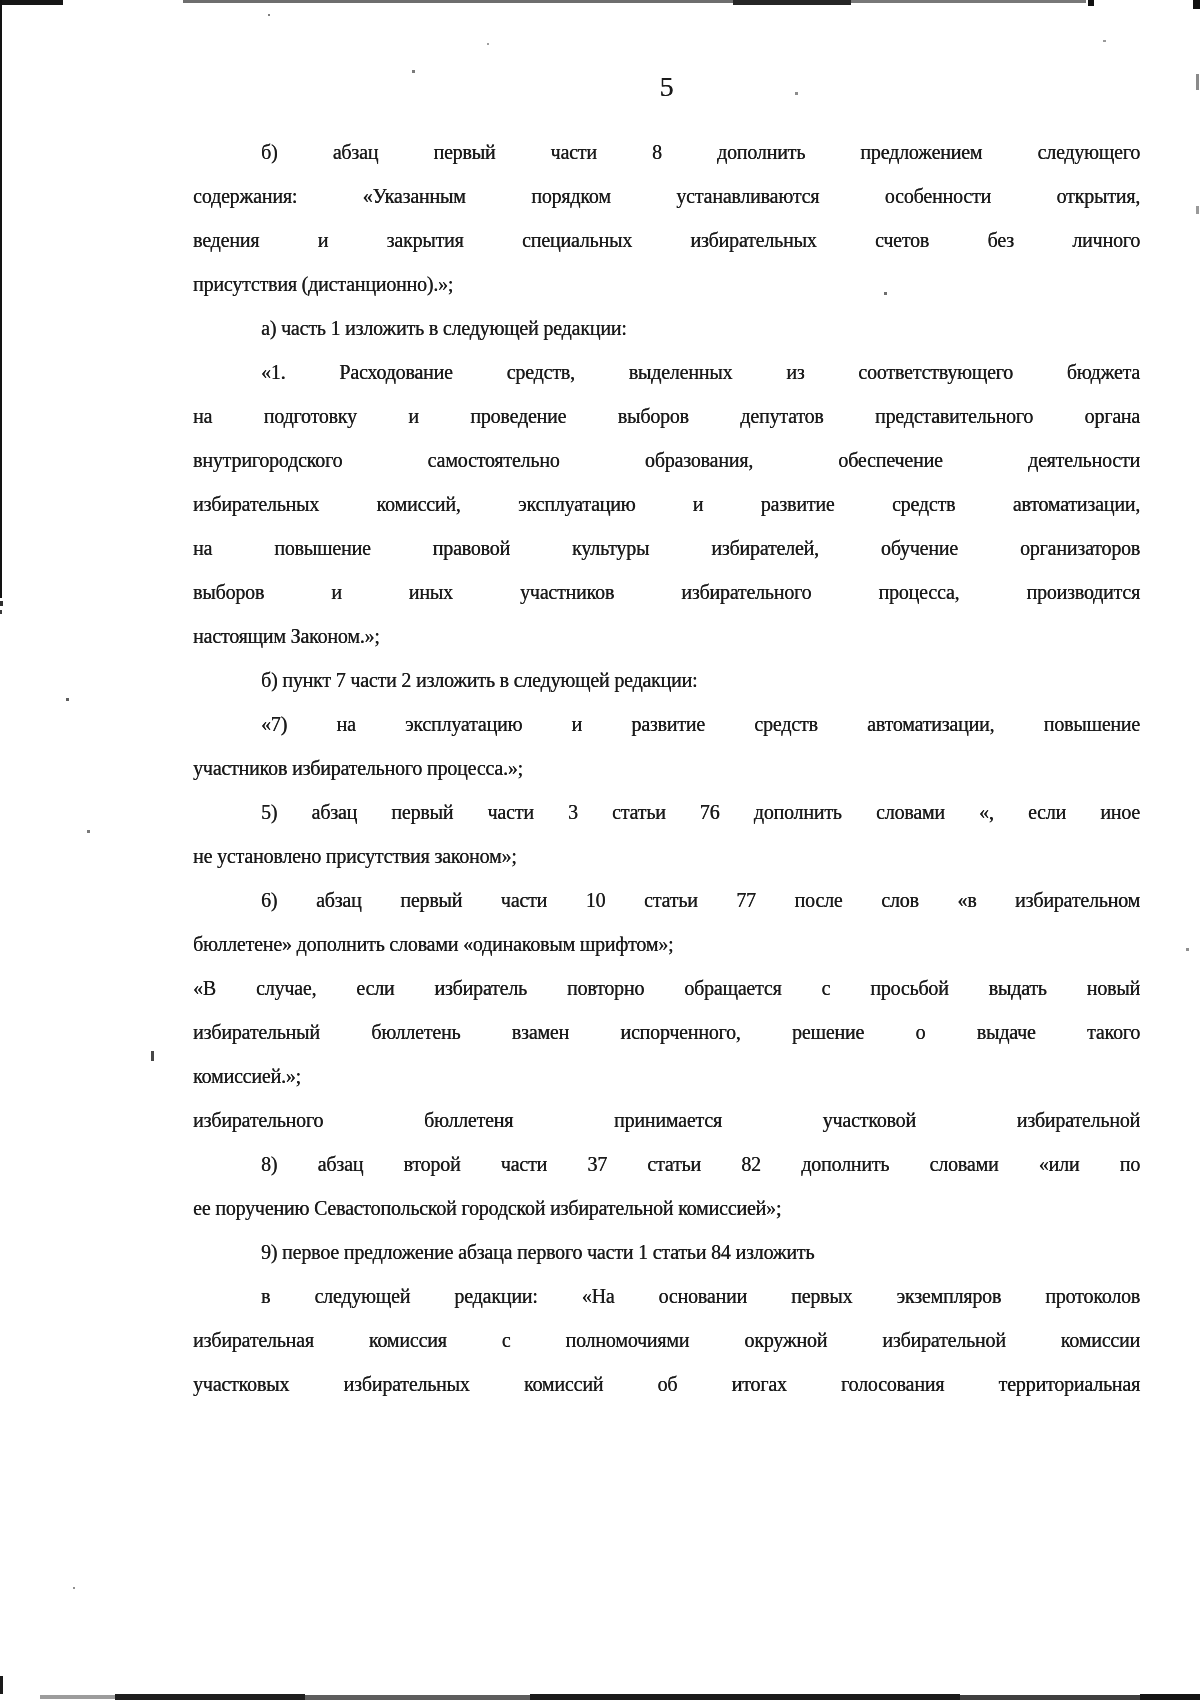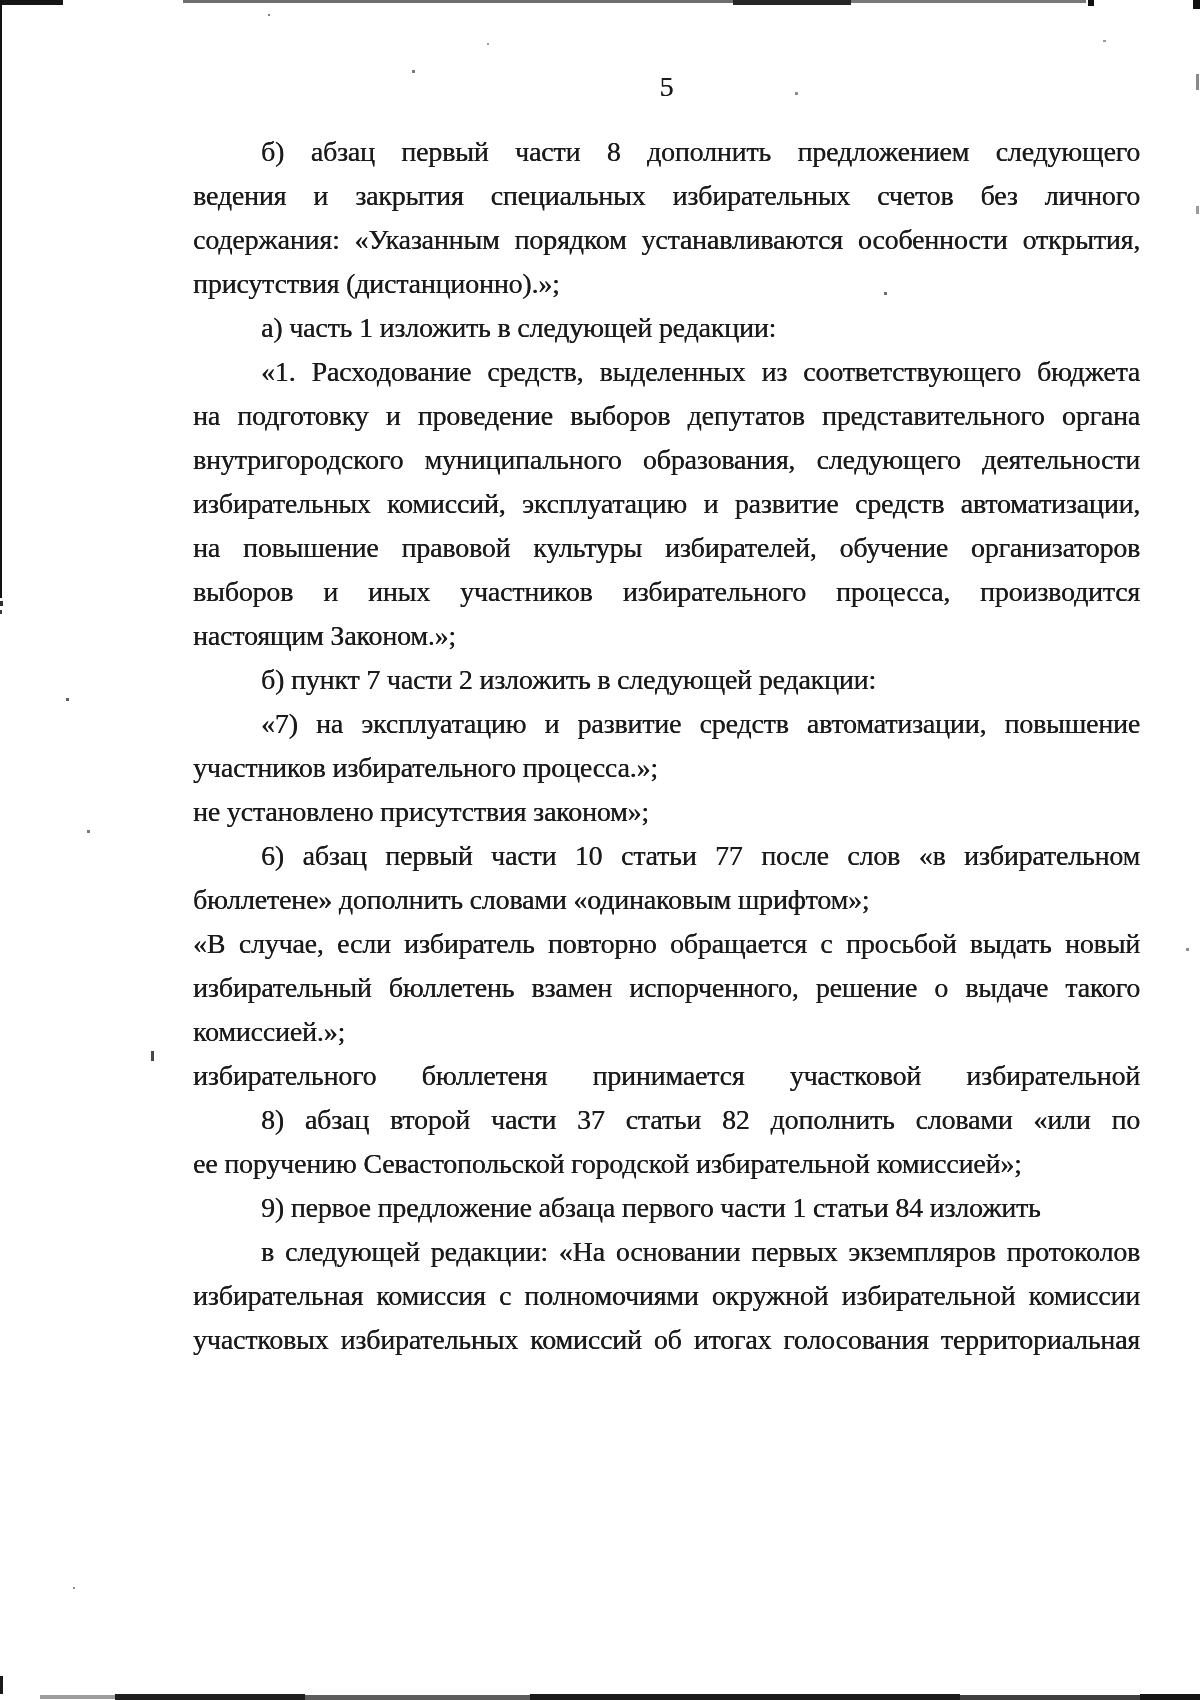--- a/index.html
+++ b/index.html
@@ -17,53 +17,54 @@
     line-height: 44px; font-size: 28px;
     text-align: center;
     text-shadow: 0.3px 0 0 currentColor;
   }
   #text-block {
     position: absolute;
     top: 130px; left: 193px; width: 947px;
   }
   .line {
     height: 44px; line-height: 44px;
-    font-size: 28px;
+    font-size: 20px;
     letter-spacing: -0.2px;
     white-space: normal;
     text-align: justify;
     text-align-last: left;
     text-shadow: 0.3px 0 0 currentColor;
     overflow: visible;
   }
   .line.j { text-align-last: justify; }
   .line.i { padding-left: 68px; }
   .artifact { position: absolute; }
 </style>
 </head>
 <body style="--ink: #1b1b1b; background: rgb(255, 255, 255);">
 
 <div id="page-num">5</div>
 
 <div id="text-block">
     <div class="line j i">б) абзац первый части 8 дополнить предложением следующего</div>
+    <div class="line j">содержания: «Указанным порядком устанавливаются особенности открытия,</div>
     <div class="line j">ведения и закрытия специальных избирательных счетов без личного</div>
-    <div class="line j">содержания: «Указанным порядком устанавливаются особенности открытия,</div>
     <div class="line">присутствия (дистанционно).»;</div>
     <div class="line i">а) часть 1 изложить в следующей редакции:</div>
     <div class="line j i">«1. Расходование средств, выделенных из соответствующего бюджета</div>
     <div class="line j">на подготовку и проведение выборов депутатов представительного органа</div>
-    <div class="line j">внутригородского муниципального образования, следующего деятельности</div>
+    <div class="line j">внутригородского самостоятельно образования, обеспечение деятельности</div>
     <div class="line j">избирательных комиссий, эксплуатацию и развитие средств автоматизации,</div>
     <div class="line j">на повышение правовой культуры избирателей, обучение организаторов</div>
     <div class="line j">выборов и иных участников избирательного процесса, производится</div>
     <div class="line">настоящим Законом.»;</div>
     <div class="line i">б) пункт 7 части 2 изложить в следующей редакции:</div>
     <div class="line j i">«7) на эксплуатацию и развитие средств автоматизации, повышение</div>
     <div class="line">участников избирательного процесса.»;</div>
+    <div class="line j i">5) абзац первый части 3 статьи 76 дополнить словами «, если иное</div>
     <div class="line">не установлено присутствия законом»;</div>
     <div class="line j i">6) абзац первый части 10 статьи 77 после слов «в избирательном</div>
     <div class="line">бюллетене» дополнить словами «одинаковым шрифтом»;</div>
     <div class="line j">«В случае, если избиратель повторно обращается с просьбой выдать новый</div>
     <div class="line j">избирательный бюллетень взамен испорченного, решение о выдаче такого</div>
     <div class="line">комиссией.»;</div>
     <div class="line j">избирательного бюллетеня принимается участковой избирательной</div>
     <div class="line j i">8) абзац второй части 37 статьи 82 дополнить словами «или по</div>
     <div class="line">ее поручению Севастопольской городской избирательной комиссией»;</div>
     <div class="line i">9) первое предложение абзаца первого части 1 статьи 84 изложить</div>

